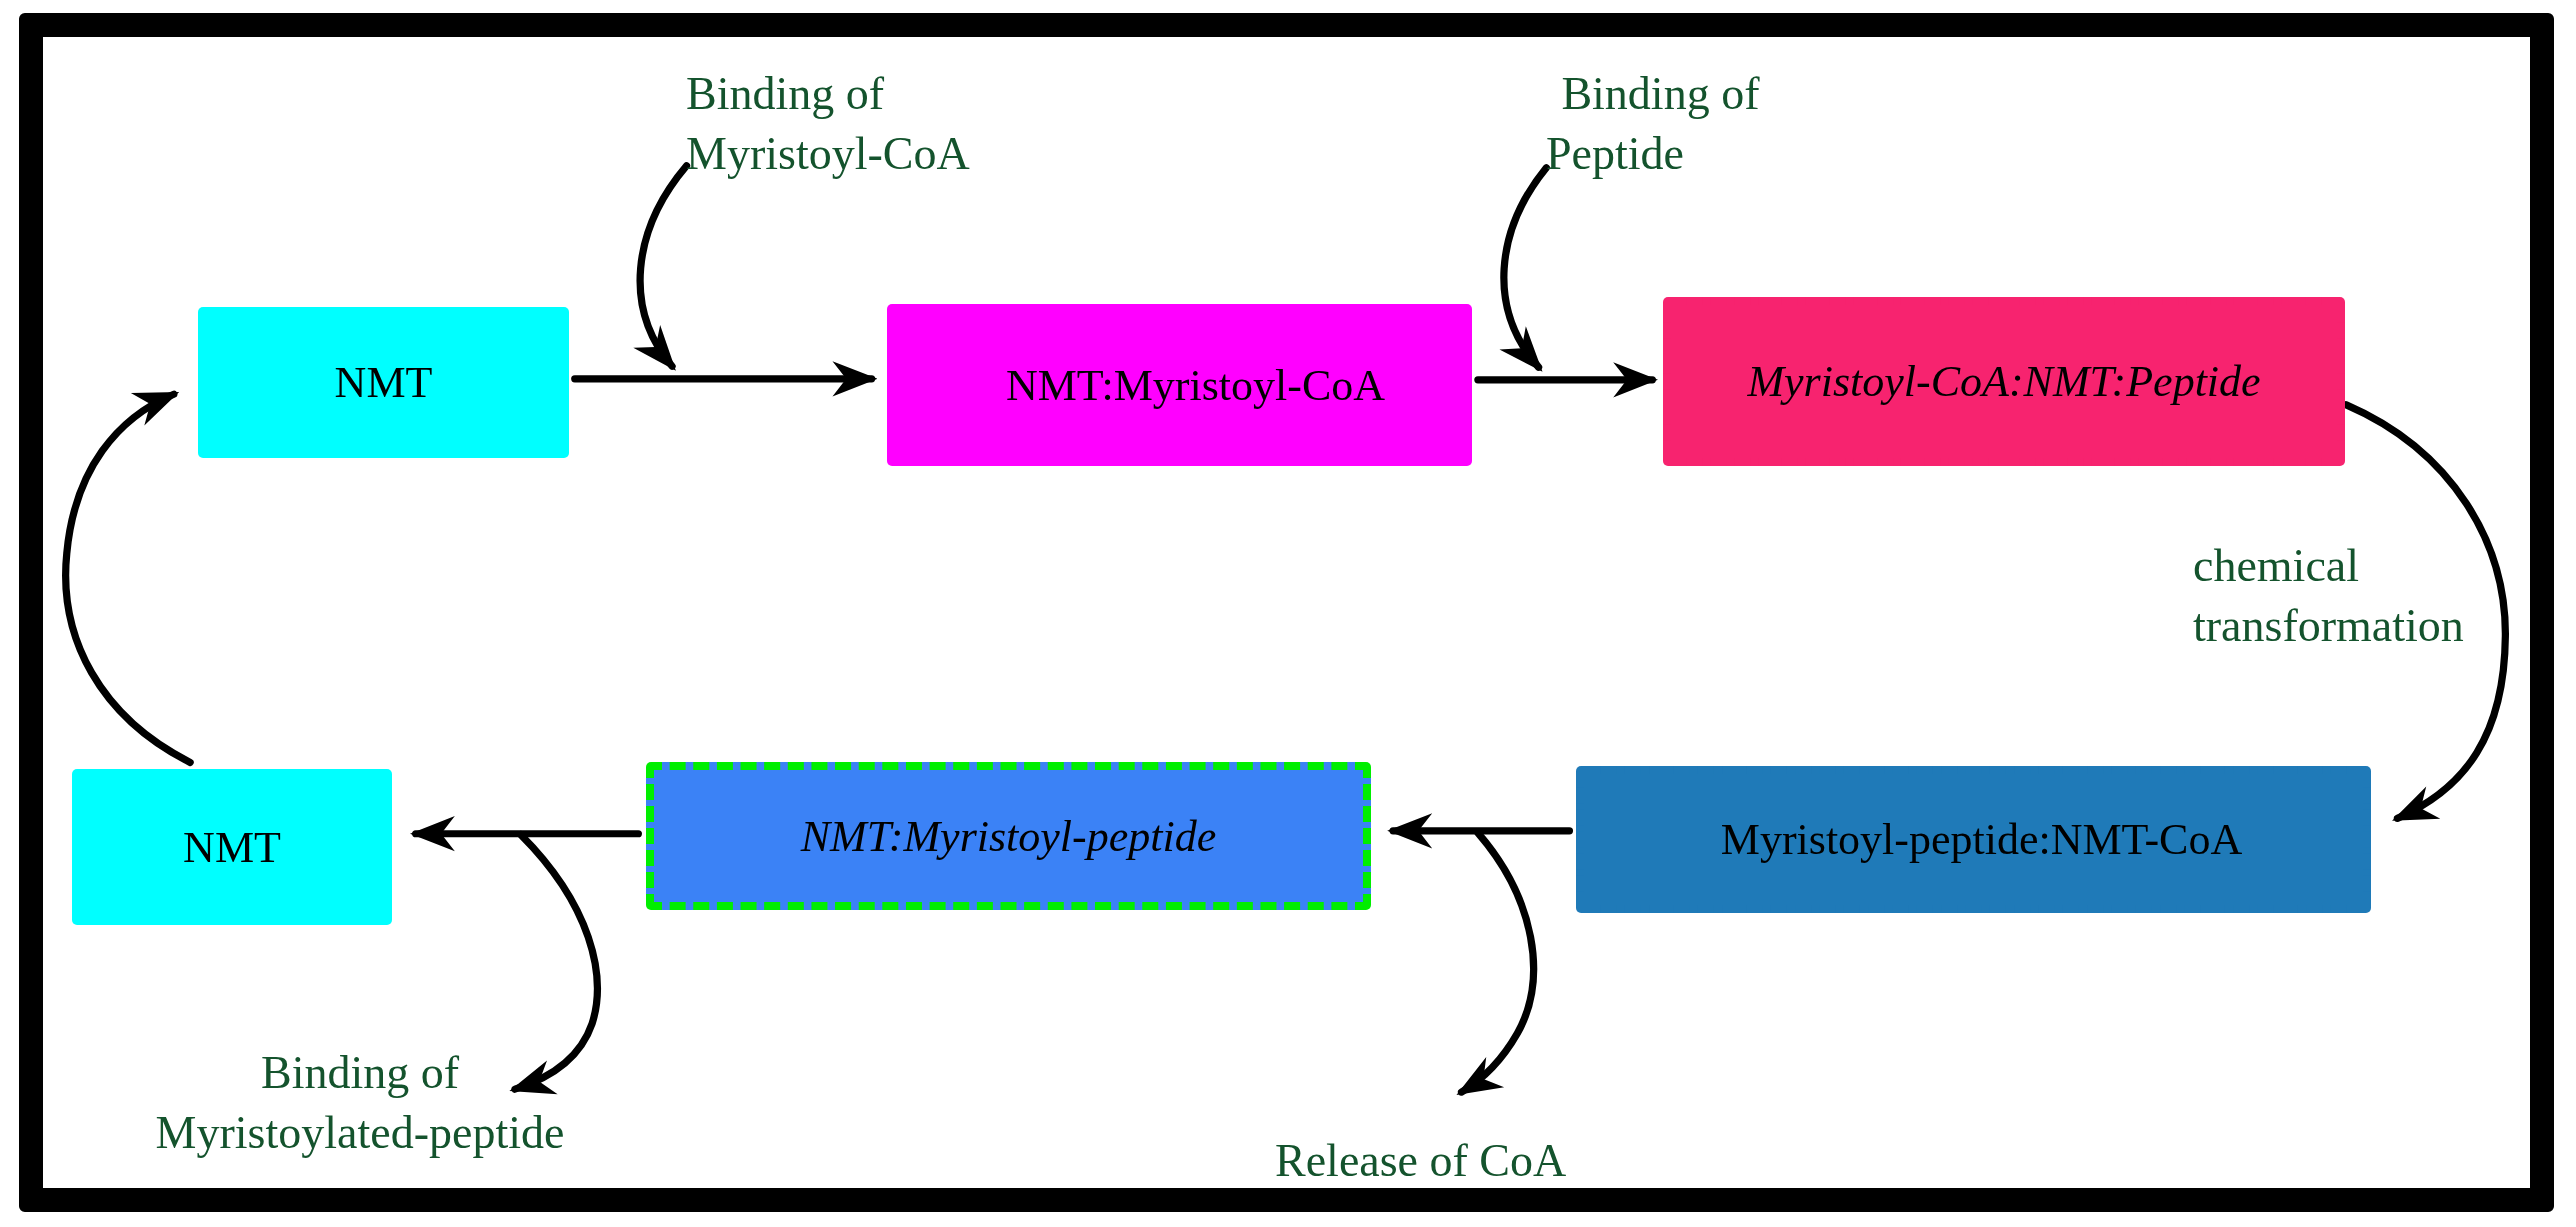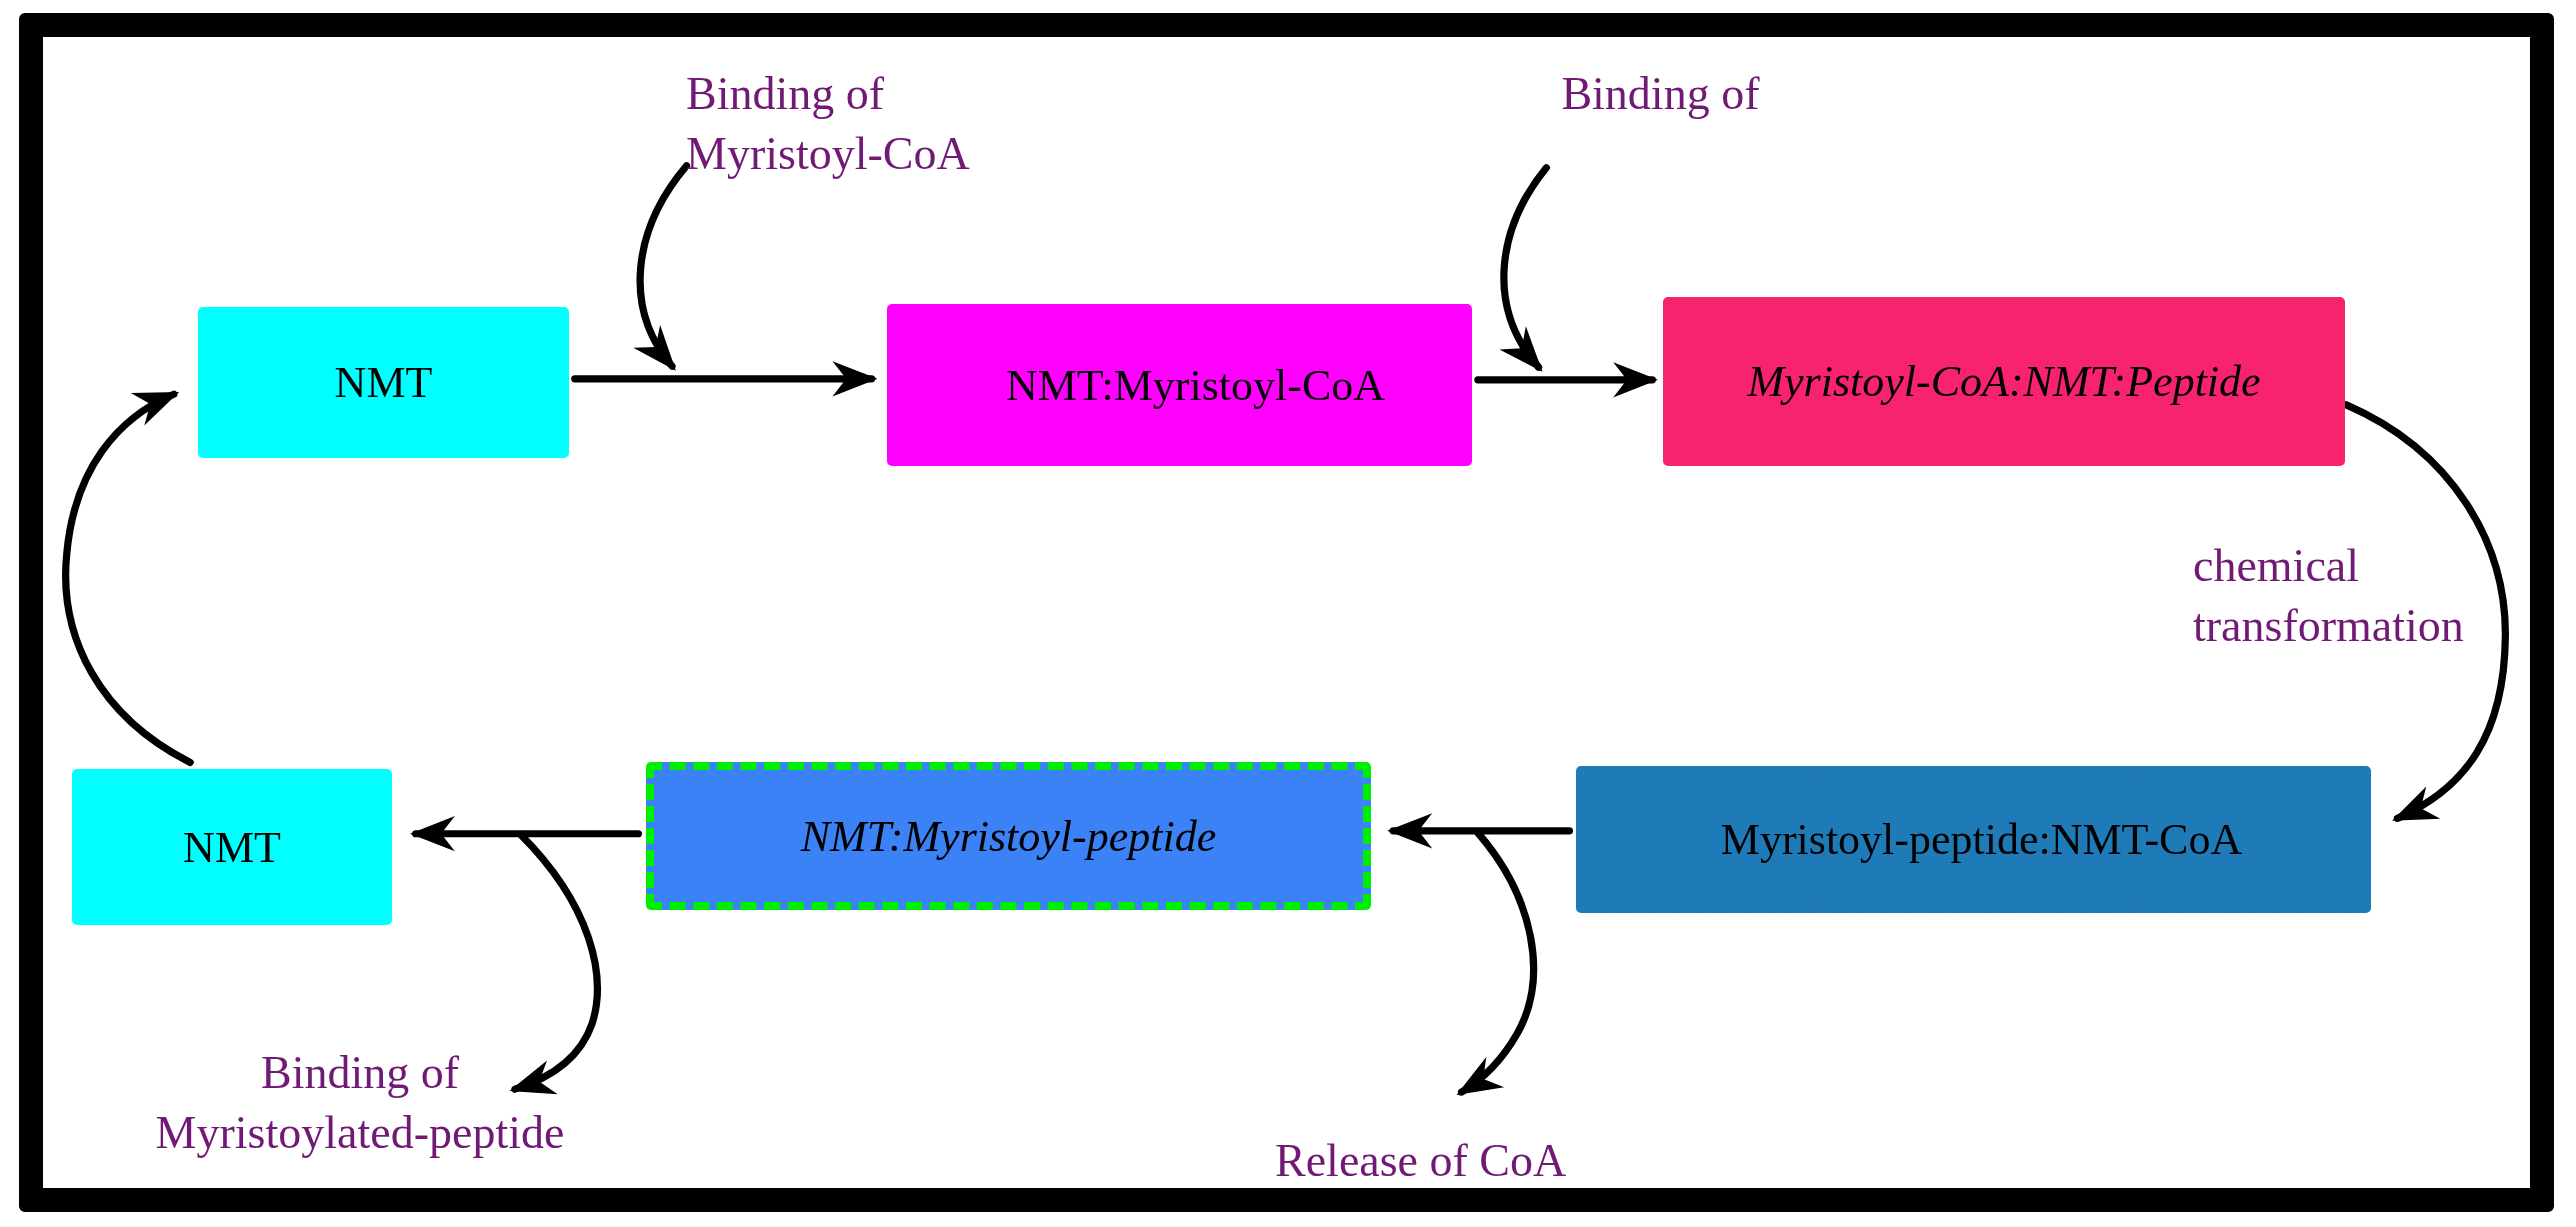--- a/index.html
+++ b/index.html
@@ -41,21 +41,21 @@
   .node-nmt-myr-coa        { left: 887px;  top: 304px; width: 585px; height: 162px; }
   .node-myr-coa-nmt-pep    { left: 1663px; top: 297px; width: 682px; height: 169px; }
   .node-myr-pep-nmt-coa    { left: 1576px; top: 766px; width: 795px; height: 147px; padding-left: 16px; }
   .node-nmt-myr-pep        { left: 646px;  top: 762px; width: 725px; height: 148px; }
   .node-nmt-bottom         { left: 72px;   top: 769px; width: 320px; height: 156px; }
   .annot {
     position: absolute;
     z-index: 2;
     font-size: 46px;
     line-height: 60px;
-    color: #701a75;
+    color: #14532d;
     white-space: nowrap;
   }
   .annot-binding-myr  { left: 686px;  top: 64px; }
   .annot-binding-pep  { left: 1546px; top: 64px; }
   .annot-binding-pep .l1 { padding-left: 15.4px; }
   .annot-chem         { left: 2193px; top: 536px; }
   .annot-release-myr  { left: 152px;  top: 1043px; width: 416px; text-align: center; white-space: nowrap; }
   .annot-release-coa  { left: 1275px; top: 1095px; margin-top: 36px; }
   .annot span { display: block; }
 </style>
@@ -98,20 +98,21 @@
 
   <div class="node node-nmt-bottom" style="background-color: rgb(0, 255, 255); border-color: rgb(0, 255, 255);">NMT</div>
 
   <div class="annot annot-binding-myr">
     <span class="l1">Binding of</span>
     <span class="l2">Myristoyl-CoA</span>
   </div>
 
   <div class="annot annot-binding-pep">
     <span class="l1">Binding of</span>
+    <span class="l2">Peptide</span>
   </div>
 
   <div class="annot annot-chem">
     <span class="l1">chemical</span>
     <span class="l2">transformation</span>
   </div>
 
   <div class="annot annot-release-myr">
     <span class="l1">Binding of</span>
     <span class="l2">Myristoylated-peptide</span>

